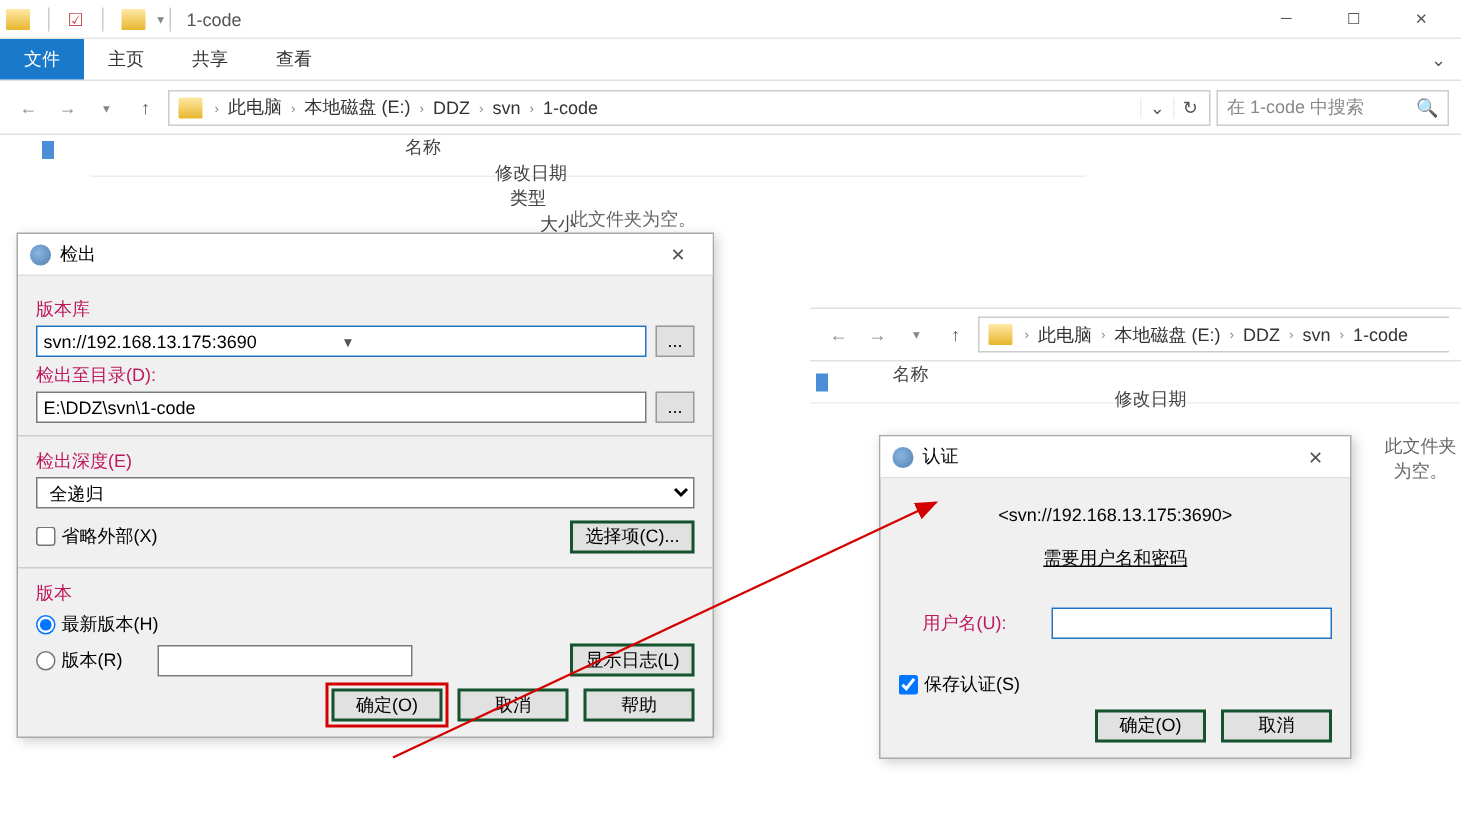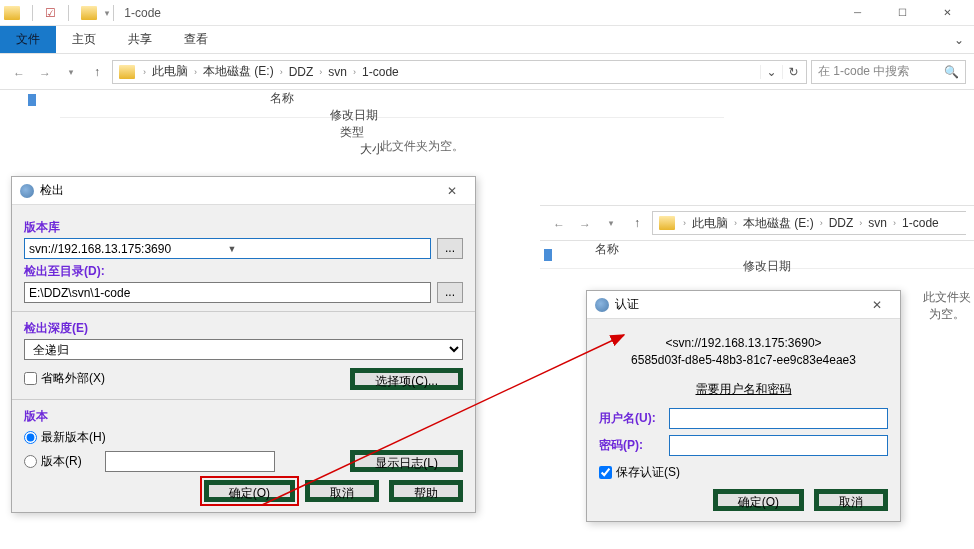--- a/index.html
+++ b/index.html
@@ -9,21 +9,21 @@
     .title-bar { height: 26px; background: #fff; display: flex; align-items: center; padding: 0 4px; border-bottom: 1px solid #e5e5e5; }
     .title-bar .qat { display: flex; align-items: center; gap: 8px; }
     .title-bar .folder-ico { width: 16px; height: 14px; background: linear-gradient(#ffe9a6, #e8b62e); border-radius: 1px; }
     .title-bar .sep { width: 1px; height: 16px; background: #ccc; margin: 0 4px; }
     .title-bar .title { margin-left: 6px; color: #555; }
     .title-bar .win-ctrls { margin-left: auto; display: flex; }
     .title-bar .win-ctrls div { width: 45px; height: 26px; display: flex; align-items: center; justify-content: center; color: #555; font-size: 10px; }
     
     .ribbon { height: 28px; display: flex; align-items: stretch; border-bottom: 1px solid #e1e1e1; }
     .ribbon .tab { padding: 0 16px; display: flex; align-items: center; color: #333; }
-    .ribbon .tab.active { background: #1979ca; color: #0f172a; }
+    .ribbon .tab.active { background: #1979ca; color: #ffffff; }
     .ribbon .expand { margin-left: auto; padding: 0 10px; display: flex; align-items: center; color: #555; }
     
     .nav-bar { height: 36px; display: flex; align-items: center; padding: 4px 8px; gap: 4px; border-bottom: 1px solid #e1e1e1; }
     .nav-btn { width: 22px; height: 22px; display: flex; align-items: center; justify-content: center; color: #888; border-radius: 2px; }
     .nav-btn.enabled { color: #505050; }
     .crumb-wrap { flex: 1; height: 24px; border: 1px solid #ccc; display: flex; align-items: center; padding: 0 2px; background: #fff; }
     .crumb-wrap .pc-ico { width: 16px; height: 14px; background: linear-gradient(#ffe9a6, #e8b62e); margin: 0 4px; border-radius: 1px; }
     .crumb-wrap .sep { color: #888; padding: 0 4px; font-size: 9px; }
     .crumb-wrap .crumb { color: #333; padding: 0 2px; }
     .crumb-wrap .tail { margin-left: auto; display: flex; }
@@ -55,44 +55,44 @@
     .explorer2 .empty-msg { padding-left: 380px; }
     .explorer2 .left-strip2 { position: absolute; left: 0; top: 40px; }
     .explorer2 .blue-item { width: 8px; height: 12px; background: #4a8ed8; margin: 4px 0 0 0; }
     
     
     .dialog { position: absolute; background: #f0f0f0; border: 1px solid #aaa; box-shadow: 2px 2px 8px rgba(0,0,0,0.2); }
     .dialog .dtitle { height: 28px; display: flex; align-items: center; padding: 0 8px; background: #fff; border-bottom: 1px solid #ddd; }
     .dialog .dtitle .dicon { width: 14px; height: 14px; background: radial-gradient(circle at 40% 40%, #8ab5e0, #5080b0); border-radius: 50%; margin-right: 6px; }
     .dialog .dtitle .dclose { margin-left: auto; width: 30px; text-align: center; color: #555; }
     .dialog .dbody { padding: 10px 12px; }
-    .dialog label { display: block; margin: 4px 0 2px; color: #6d28d9; font-weight: bold; }
+    .dialog label { display: block; margin: 4px 0 2px; color: #be185d; }
     .dialog .field-row { display: flex; gap: 6px; align-items: center; margin-bottom: 4px; }
     .dialog input[type=text], .dialog select { height: 21px; border: 1px solid #7a7a7a; padding: 0 4px; background: #fff; font-size: 12px; }
     .dialog .browse-btn { width: 26px; height: 21px; border: 1px solid #999; background: #e1e1e1; text-align: center; line-height: 18px; }
     .dialog .gray-txt { color: #888; }
     .dialog .hr { height: 1px; background: #ccc; margin: 8px -12px; }
-    .dialog .btn { min-width: 74px; height: 22px; border: 5px solid #14532d; background: #e1e1e1; font-size: 12px; padding: 0 20px; }
+    .dialog .btn { min-width: 74px; height: 22px; border: 2px solid #14532d; background: #e1e1e1; font-size: 12px; padding: 0 8px; }
     .dialog .btn-row { display: flex; gap: 10px; justify-content: flex-end; margin-top: 8px; }
     .dialog .ok-highlight { outline: 2px solid #d40000; outline-offset: 2px; }
     .dialog .checkbox-row, .dialog .radio-row { display: flex; align-items: center; gap: 4px; margin: 4px 0; }
     .dialog input[type=checkbox], .dialog input[type=radio] { width: 13px; height: 13px; }
     .dialog .select-wide { width: 100%; }
     
-    .checkout-dialog { left: 11px; top: 155px; width: 465px; margin-top: 21px; }
+    .checkout-dialog { left: 11px; top: 155px; width: 465px; }
     .checkout-dialog .url-combo { flex: 1; display: flex; border: 1px solid #1e74c4; height: 21px; background: #fff; align-items: center; padding: 0 4px; }
     .checkout-dialog .url-combo span { flex: 1; }
     .checkout-dialog .url-combo .dd { color: #555; font-size: 9px; }
     .checkout-dialog .dir-input { flex: 1; }
     
     .auth-dialog { left: 586px; top: 290px; width: 315px; }
     .auth-dialog .server-info { text-align: center; padding: 6px 0; line-height: 1.4; }
     .auth-dialog .prompt { text-align: center; margin: 6px 0 10px; text-decoration: underline; }
     .auth-dialog .form-row { display: flex; align-items: center; margin: 6px 0; }
-    .auth-dialog .form-row label { width: 70px; margin: 0; }
+    .auth-dialog .form-row label { width: 70px; margin: 16px; }
     .auth-dialog .form-row input { flex: 1; border: 1px solid #1e74c4; }
     .auth-dialog .cb-row { margin: 8px 0; display: flex; align-items: center; gap: 4px; }
     
     
     .arrow-svg { position: absolute; left: 0; top: 0; width: 974px; height: 549px; pointer-events: none; }
   </style>
 </head>
 <body>
 
 <div class="title-bar">
@@ -249,29 +249,24 @@
 
 <div class="dialog auth-dialog">
   <div class="dtitle">
     <div class="dicon"></div>
     <span>认证</span>
     <span class="dclose">✕</span>
   </div>
   <div class="dbody">
     <div class="server-info">
       <div>&lt;svn://192.168.13.175:3690&gt;</div>
-      <div>6585d03f-d8e5-48b3-81c7-ee9c83e4eae3</div>
     </div>
     <div class="prompt">需要用户名和密码</div>
     <div class="form-row">
       <label>用户名(U):</label>
-      <input type="text" style="">
-    </div>
-    <div class="form-row">
-      <label>密码(P):</label>
       <input type="text" style="">
     </div>
     <div class="cb-row">
       <input type="checkbox" checked="" style="">
       <span>保存认证(S)</span>
     </div>
     <div class="btn-row">
       <button class="btn">确定(O)</button>
       <button class="btn">取消</button>
     </div>

